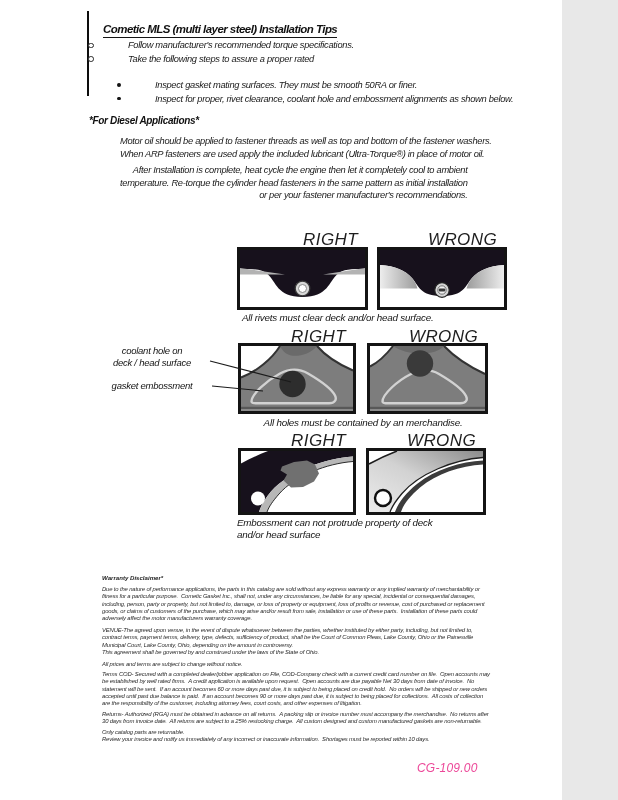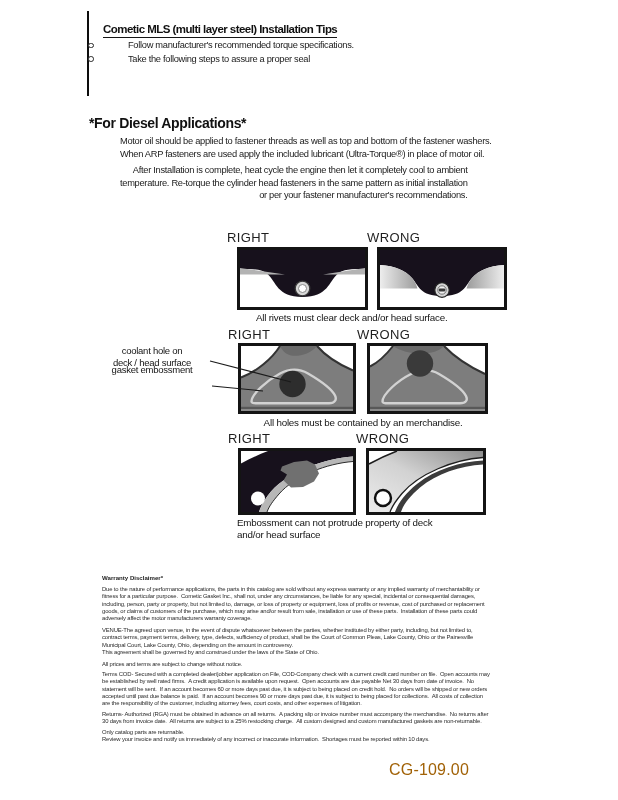--- a/index.html
+++ b/index.html
@@ -1,34 +1,34 @@
 <!DOCTYPE html>
 <html><head>
 <meta charset="utf-8">
 <style>
   html,body{margin:0;padding:0;background:#e8e8e8;}
-  #page{position:relative;width:618px;height:800px;background:#ffffff;overflow:hidden;
-        font-family:"Liberation Sans",sans-serif;color:#161616;}
+  #page{position:relative;width:562px;height:800px;background:#ffffff;overflow:hidden;
+        font-family:"Liberation Sans",sans-serif;color:#161616;font-style:italic;}
   .abs{position:absolute;}
   .pre{white-space:pre;}
   .title{font-size:11.5px;font-weight:bold;letter-spacing:-0.55px;color:#111;
          border-bottom:1.5px solid #141414;padding-bottom:2px;display:inline-block;}
   .body-text{font-size:9.3px;letter-spacing:-0.3px;line-height:12.7px;color:#1a1a1a;padding-left:31px;}
-  .section-head{font-size:14px;font-weight:bold;letter-spacing:-0.35px;color:#111;}
+  .section-head{font-size:10px;font-weight:bold;letter-spacing:-0.35px;color:#111;}
   .bullet-row{display:flex;align-items:flex-start;height:13.5px;}
   .b-open{width:3.6px;height:3.6px;border:1px solid #2a2a2a;border-radius:50%;
           margin:3.6px 3.4px 0 0;flex:none;background:#fff;}
   .b-fill{width:3.8px;height:3.8px;border-radius:50%;background:#141414;
           margin:4px 3.2px 0 0;flex:none;}
-  .fig-label{font-size:13px;letter-spacing:0.4px;text-align:left;color:#1e1e1e;}
+  .fig-label{font-size:17px;letter-spacing:0.4px;text-align:right;color:#1e1e1e;}
   .caption{font-size:9.8px;letter-spacing:-0.2px;color:#141414;line-height:11.5px;}
   .ann{font-size:9.5px;letter-spacing:-0.25px;line-height:11.5px;text-align:center;color:#141414;}
   .legal{font-size:5.9px;letter-spacing:-0.15px;line-height:7.3px;color:#2b2b2b;}
   .legal-head{font-size:6.1px;font-weight:bold;color:#222;}
-  .code{font-size:16px;letter-spacing:0.2px;color:#a16207;}
+  .code{font-size:12px;letter-spacing:0.2px;color:#ec4899;margin-left:28px;}
   .mark{background:#0d0d0d;}
   svg{display:block;}
 </style>
 </head>
 <body>
 
 <div id="page">
 
   <div class="abs mark" style="left:87px;top:11px;width:1.5px;height:85px;"></div>
 
@@ -36,24 +36,34 @@
     <span class="title">Cometic MLS (multi layer steel) Installation Tips</span>
   </div>
 
   <div class="abs" style="left:88px;top:39px;">
     <div class="bullet-row">
       <span class="b-open"></span>
       <span class="body-text">Follow manufacturer's recommended torque specifications.</span>
     </div>
     <div class="bullet-row">
       <span class="b-open"></span>
-      <span class="body-text">Take the following steps to assure a proper seal</span>
-    </div>
-  </div>
-
+      <span class="body-text">Take the following steps to assure a proper rated</span>
+    </div>
+  </div>
+
+  <div class="abs" style="left:117px;top:79px;">
+    <div class="bullet-row">
+      <span class="b-fill"></span>
+      <span class="body-text">Inspect gasket mating surfaces.  They must be smooth 50RA or finer.</span>
+    </div>
+    <div class="bullet-row">
+      <span class="b-fill"></span>
+      <span class="body-text">Inspect for proper, rivet clearance, coolant hole and embossment alignments as shown below.</span>
+    </div>
+  </div>
 
   <div class="abs section-head" style="left:89px;top:115px;">*For Diesel Applications*</div>
   <div class="abs body-text pre" style="left:89px;top:135px;">Motor oil should be applied to fastener threads as well as top and bottom of the fastener washers.
 When ARP fasteners are used apply the included lubricant (Ultra-Torque®) in place of motor oil.</div>
   <div class="abs body-text pre" style="left:89px;top:164px;text-align:right;">After Installation is complete, heat cycle the engine then let it completely cool to ambient
 temperature. Re-torque the cylinder head fasteners in the same pattern as initial installation
 or per your fastener manufacturer's recommendations.</div>
 
   <div class="abs fig-label" style="left:227px;top:230px;width:131px;">RIGHT</div>
   <div class="abs fig-label" style="left:367px;top:230px;width:130px;">WRONG</div>
@@ -84,28 +94,28 @@
       <rect x="1.5" y="1.5" width="127" height="60" fill="#ffffff" stroke="#141414" stroke-width="3"></rect>
       <path d="M3,3 H127 V18 C112,19 102,23 95,31 C88,39 87,49 65,49 C43,49 42,39 35,31 C28,23 18,19 3,18 Z" fill="#17111c"></path>
       <path d="M3,18 C18,19 28,23 35,31 C38,34.5 39.5,38 40.5,41.5 L3,41.5 Z" fill="url(#f1wl)"></path>
       <path d="M127,18 C112,19 102,23 95,31 C92,34.5 90.5,38 89.5,41.5 L127,41.5 Z" fill="url(#f1wr)"></path>
       <circle cx="65" cy="43" r="7.3" fill="#d5d5d5" stroke="#222222" stroke-width="1.3"></circle>
       <circle cx="65" cy="43" r="4.2" fill="#efefef" stroke="#666666" stroke-width="0.9"></circle>
       <rect x="61.8" y="41.6" width="6.4" height="2.8" rx="1" fill="#3a3a3a"></rect>
     </svg>
   </div>
 
-  <div class="abs caption" style="left:256px;top:312px;">All rivets must clear deck and/or head surface.</div>
+  <div class="abs caption" style="left:242px;top:312px;">All rivets must clear deck and/or head surface.</div>
 
   <div class="abs fig-label" style="left:228px;top:327px;width:118px;">RIGHT</div>
   <div class="abs fig-label" style="left:357px;top:327px;width:121px;">WRONG</div>
 
   <div class="abs ann pre" style="left:96px;top:345px;width:112px;">coolant hole on
 deck / head surface</div>
-  <div class="abs ann pre" style="left:96px;top:364px;width:112px;">gasket embossment</div>
+  <div class="abs ann pre" style="left:96px;top:380px;width:112px;">gasket embossment</div>
 
   <div class="abs" style="left:238px;top:343px;">
     <svg width="118" height="71" viewBox="0 0 118 71">
       <rect x="1.5" y="1.5" width="115" height="68" fill="#7d7d7d" stroke="#141414" stroke-width="3"></rect>
       <path d="M42,3 H79 C73,11 60,14 53,12.5 C47,11 44,7 42,3 Z" fill="#6a6a6a"></path>
       <path d="M3,3 L42,3 C34,16 18,29 3,34.5 Z" fill="#ffffff"></path>
       <path d="M42,3 C34,16 18,29 3,34.5" stroke="#333333" stroke-width="2" fill="none"></path>
       <path d="M79,3 L115,3 V27.5 C101,21.5 88,13.5 79,3 Z" fill="#ffffff"></path>
       <path d="M79,3 C88,13.5 101,21.5 115,27.5" stroke="#333333" stroke-width="2" fill="none"></path>
       <path d="M13.5,58.5 C13.5,51.5 28,38 42,30.5 C52,25.2 61,25.2 70,30.5 C82,37.5 94,46.5 97,52.5 C99,56.5 97,60.3 91,60.3 L19.5,60.3 C15,60.3 13.5,59.7 13.5,58.5 Z" stroke="#d2d2d2" stroke-width="2.4" fill="none"></path>

